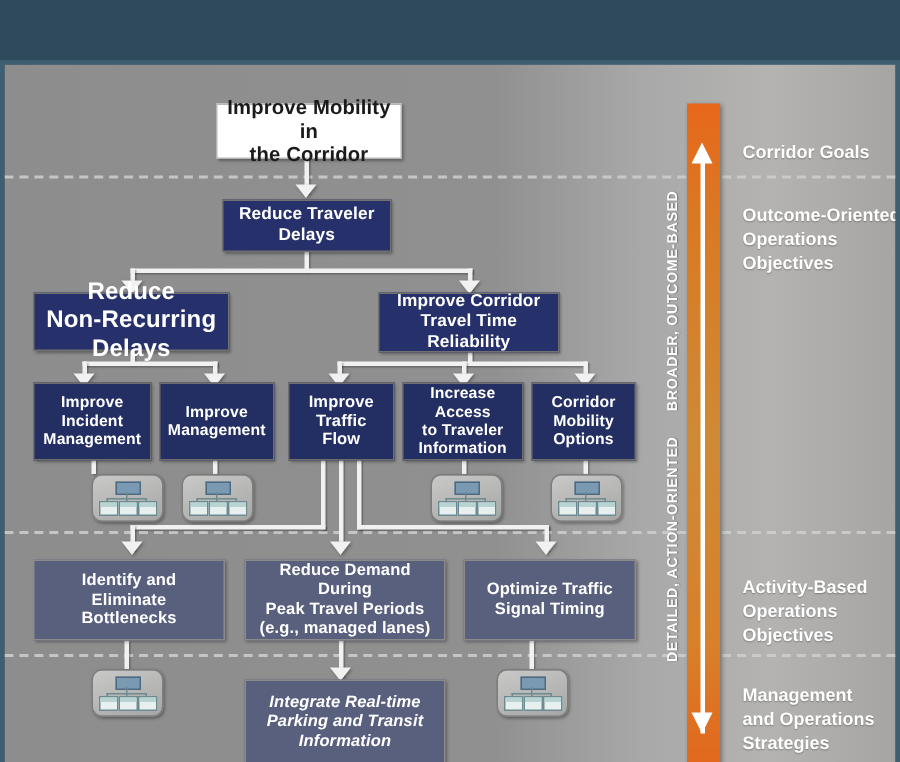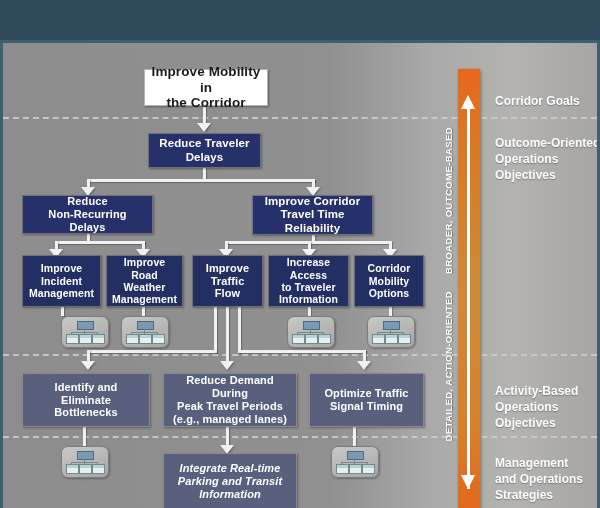--- a/index.html
+++ b/index.html
@@ -226,21 +226,21 @@
     </span>
   </div>
 
   <div class="box navy" style="left:145px;top:90px;width:113px;height:35px;font-size:11.5px;">
     <span>
       <span>Reduce Traveler</span>
       <span>Delays</span>
     </span>
   </div>
 
-  <div class="box navy" style="left:19px;top:152px;width:131px;height:39px;font-size:11px;">
+  <div class="box navy" style="left:19px;top:152px;width:131px;height:39px;font-size:16px;">
     <span>
       <span>Reduce</span>
       <span>Non-Recurring Delays</span>
     </span>
   </div>
 
   <div class="box navy" style="left:249px;top:152px;width:121px;height:40px;font-size:11.5px;">
     <span>
       <span>Improve Corridor</span>
       <span>Travel Time Reliability</span>
@@ -251,21 +251,20 @@
     <span>
       <span>Improve</span>
       <span>Incident</span>
       <span>Management</span>
     </span>
   </div>
 
   <div class="box navy2" style="left:103px;top:212px;width:77px;height:52px;font-size:10.5px;">
     <span>
       <span>Improve</span>
-      <span>Road Weather</span>
       <span>Management</span>
     </span>
   </div>
 
   <div class="box navy2" style="left:189px;top:212px;width:71px;height:52px;font-size:11px;">
     <span>
       <span>Improve</span>
       <span>Traffic Flow</span>
     </span>
   </div>

